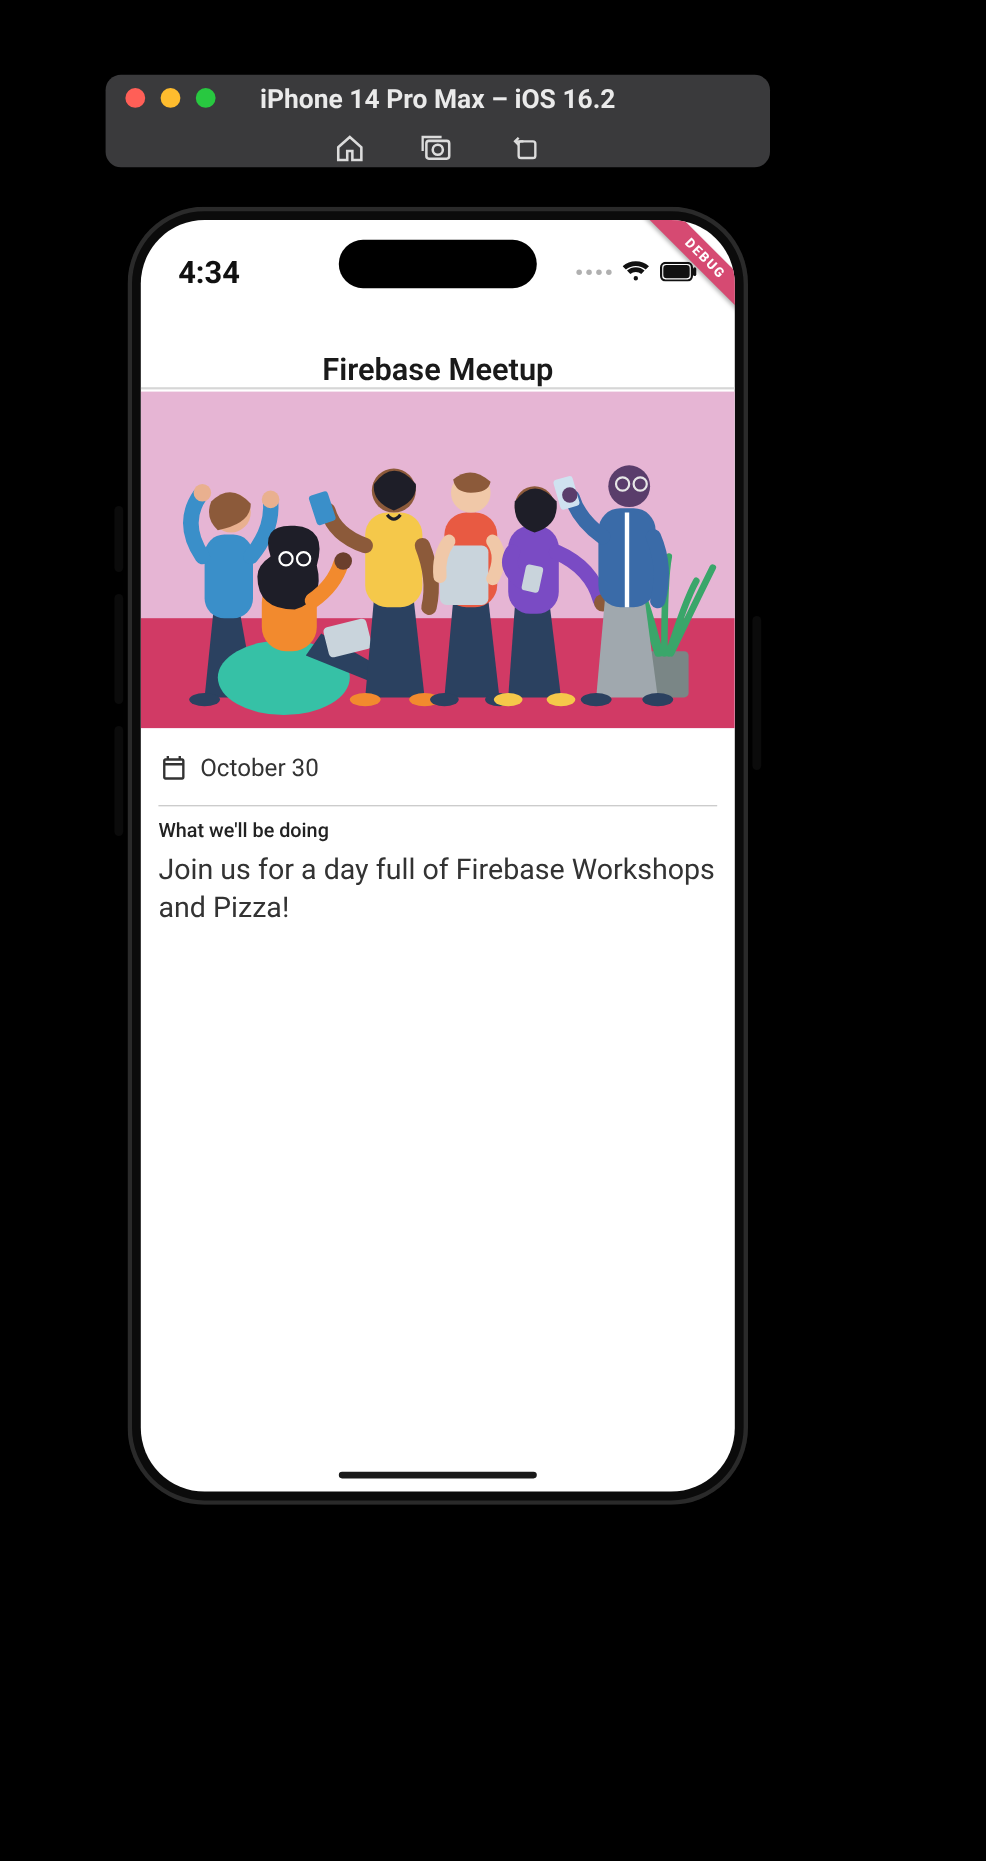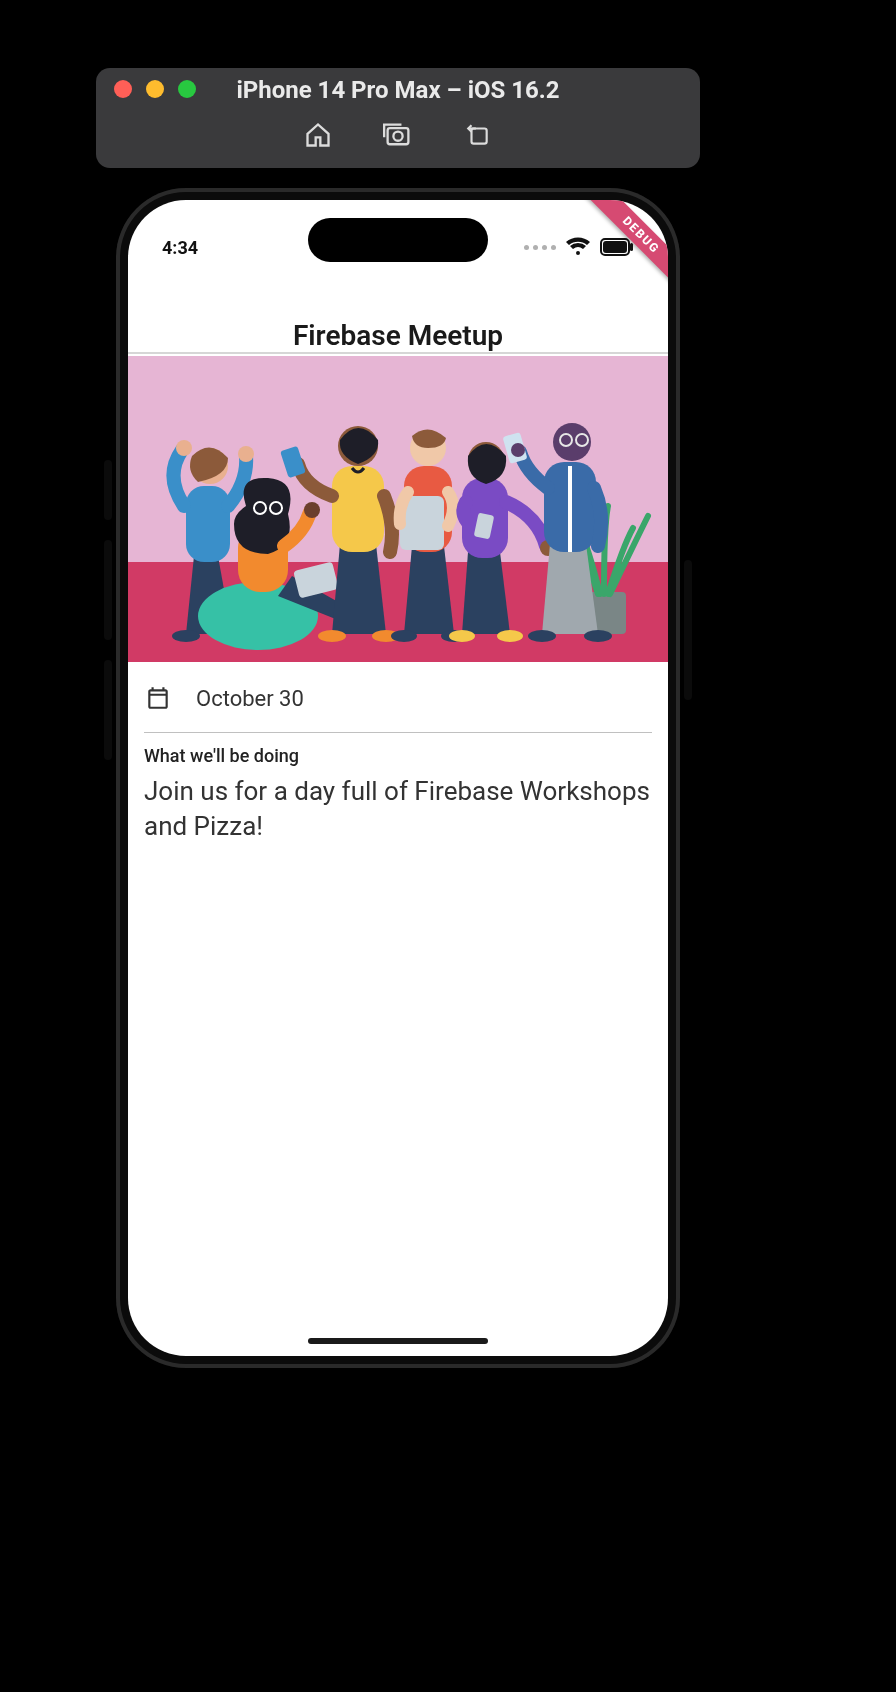--- a/index.html
+++ b/index.html
@@ -1,21 +1,21 @@
 <!DOCTYPE html>
 <html><head>
 <meta charset="utf-8">
 <style>
   * { box-sizing: border-box; margin: 0; padding: 0; }
   html, body { width: 896px; height: 1692px; background: #000; font-family: -apple-system, "Helvetica Neue", "Roboto", Arial, sans-serif; }
   .stage { width: 896px; height: 1692px; position: relative; background:#000; }
 
   
   .titlebar {
-    position: absolute; top: 68px; left: 96px; width: 604px; height: 100px;
+    position: absolute; top: 68px; left: 96px; width: 604px; height: 84px;
     background: #3a3a3c; border-radius: 14px;
     box-shadow: 0 10px 30px rgba(0,0,0,.5);
   }
   .traffic { position:absolute; top:12px; left:18px; display:flex; gap:14px; }
   .dot { width:18px; height:18px; border-radius:50%; }
   .dot.red{background:#ff5f57;} .dot.yellow{background:#febc2e;} .dot.green{background:#28c840;}
   .titlebar-title {
     position:absolute; top:8px; left:0; right:0; text-align:center;
     color:#eaeaea; font-weight:700; font-size:24px;
   }
@@ -43,21 +43,21 @@
   .sb2{left:104px; top:540px; width:8px; height:100px;}
   .sb3{left:104px; top:660px; width:8px; height:100px;}
   .sb4{left:684px; top:560px; width:8px; height:140px;}
 
   
   .pill{ position:absolute; top:18px; left:50%; transform:translateX(-50%);
     width:180px; height:44px; background:#000; border-radius:30px; z-index:20;}
 
   
   .statusbar{position:absolute; top:0; left:0; right:0; height:74px; display:flex; justify-content:space-between; align-items:center; padding:20px 34px 0; z-index:15;}
-  .time{font-weight:700; font-size:18px; color:#111;}
+  .time{font-weight:700; font-size:28px; color:#111;}
   .status-right{display:flex; align-items:center; gap:10px;}
   .cell-dots{display:flex; gap:4px; align-items:flex-end;}
   .cdot{width:5px;height:5px;border-radius:50%; background:#b0b0b0;}
   .wifi-ic svg, .batt-ic svg{display:block;}
 
   
   .debug{
     position:absolute; top:24px; right:-48px; transform:rotate(45deg);
     background:#d64a72; color:#fff; font-weight:800; font-size:12px;
     letter-spacing:1.6px; padding:4px 52px; z-index:25;
@@ -70,21 +70,21 @@
     border-bottom:2px solid #d6d6d6;}
   .appbar-title{font-size:28px; font-weight:600; color:#1a1a1a;}
 
   
   .hero{position:absolute; top:156px; left:0; right:0; height:306px; background:#e6b5d4; overflow:hidden;}
   .hero-floor{position:absolute; bottom:0; left:0; right:0; height:100px; background:#d13a65;}
   .hero svg{position:absolute; top:0; left:0;}
 
   
   .info{position:absolute; top:478px; left:16px; right:16px;}
-  .info-row{display:flex; align-items:center; gap:24px; padding:6px 0; color:#333;}
+  .info-row{display:flex; align-items:center; gap:10px; padding:6px 0; color:#333;}
   .info-row .ic{width:28px; height:28px; display:flex; align-items:center; justify-content:center;}
   .info-row .txt{font-size:22px; color:#333;}
   .hr{height:1px; background:#c0c0c0; margin:14px 0 12px;}
   .sect-title{font-size:18px; font-weight:500; color:#222; margin-bottom:8px;}
   .sect-body{font-size:26px; color:#333; line-height:1.35;}
 
   .home-ind{position:absolute; bottom:12px; left:50%; transform:translateX(-50%);
     width:180px; height:6px; background:#1a1a1a; border-radius:4px;}
 </style>
 </head>

